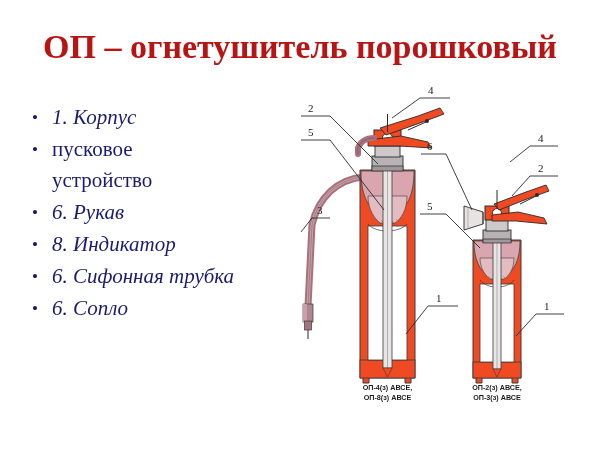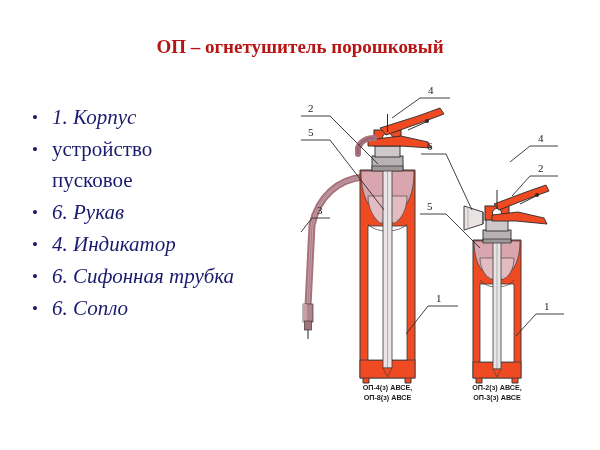--- a/index.html
+++ b/index.html
@@ -24,21 +24,21 @@
 
   
   #title {
     position: absolute;
     left: 0;
     top: 30px;
     width: 600px;
     text-align: center;
     font-family: "Liberation Serif", "DejaVu Serif", serif;
     font-weight: bold;
-    font-size: 19px;
+    font-size: 34px;
     line-height: 34px;
     color: #b81414;
     letter-spacing: 0px;
     white-space: nowrap;
   }
 
   
   #bullet-list {
     position: absolute;
     left: 26px;
@@ -105,32 +105,32 @@
 
   <ul id="bullet-list">
 
     <li>
       <span class="bullet">•</span>
       <span class="li-text">1. Корпус</span>
     </li>
 
     <li>
       <span class="bullet">•</span>
+      <span class="li-cont">пусковое</span>
       <span class="li-cont">устройство</span>
-      <span class="li-cont">пусковое</span>
     </li>
 
     <li>
       <span class="bullet">•</span>
       <span class="li-text">6. Рукав</span>
     </li>
 
     <li>
       <span class="bullet">•</span>
-      <span class="li-text">4. Индикатор</span>
+      <span class="li-text">8. Индикатор</span>
     </li>
 
     <li>
       <span class="bullet">•</span>
       <span class="li-text">6. Сифонная трубка</span>
     </li>
 
     <li>
       <span class="bullet">•</span>
       <span class="li-text">6. Сопло</span>

